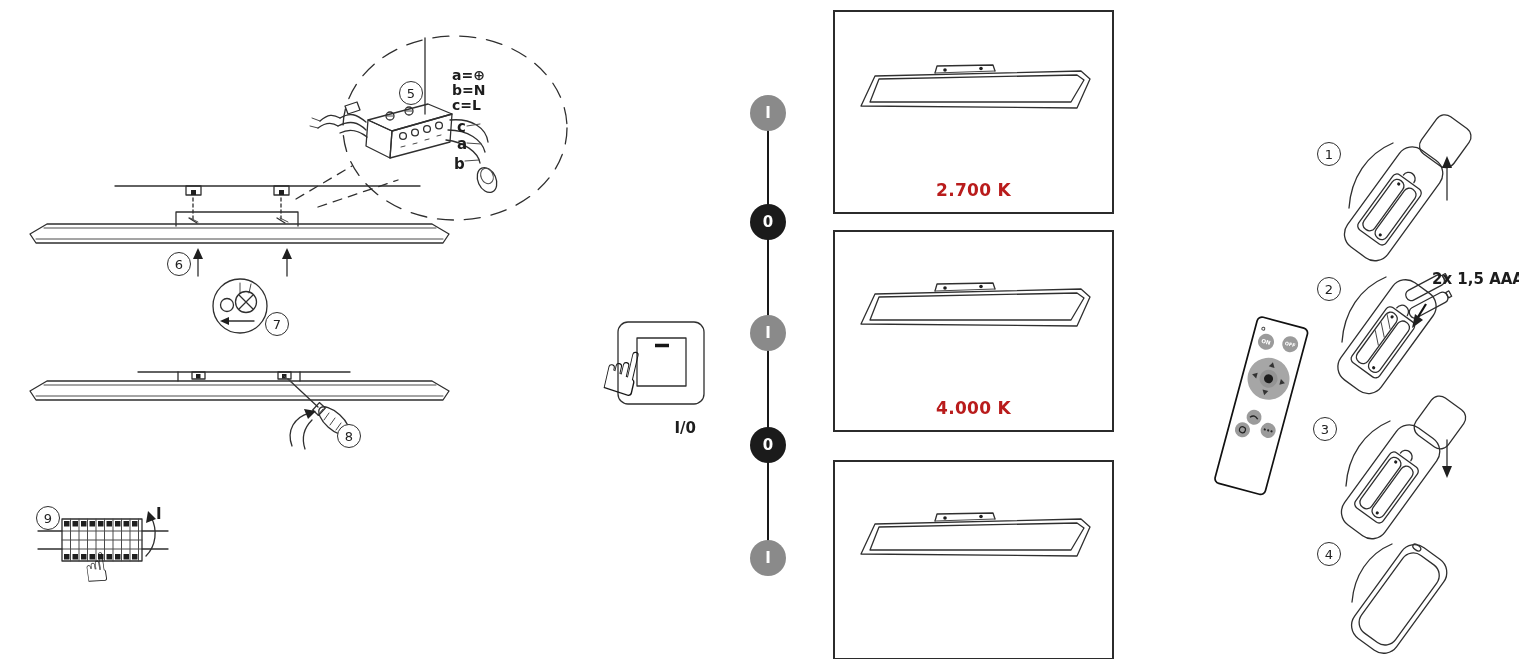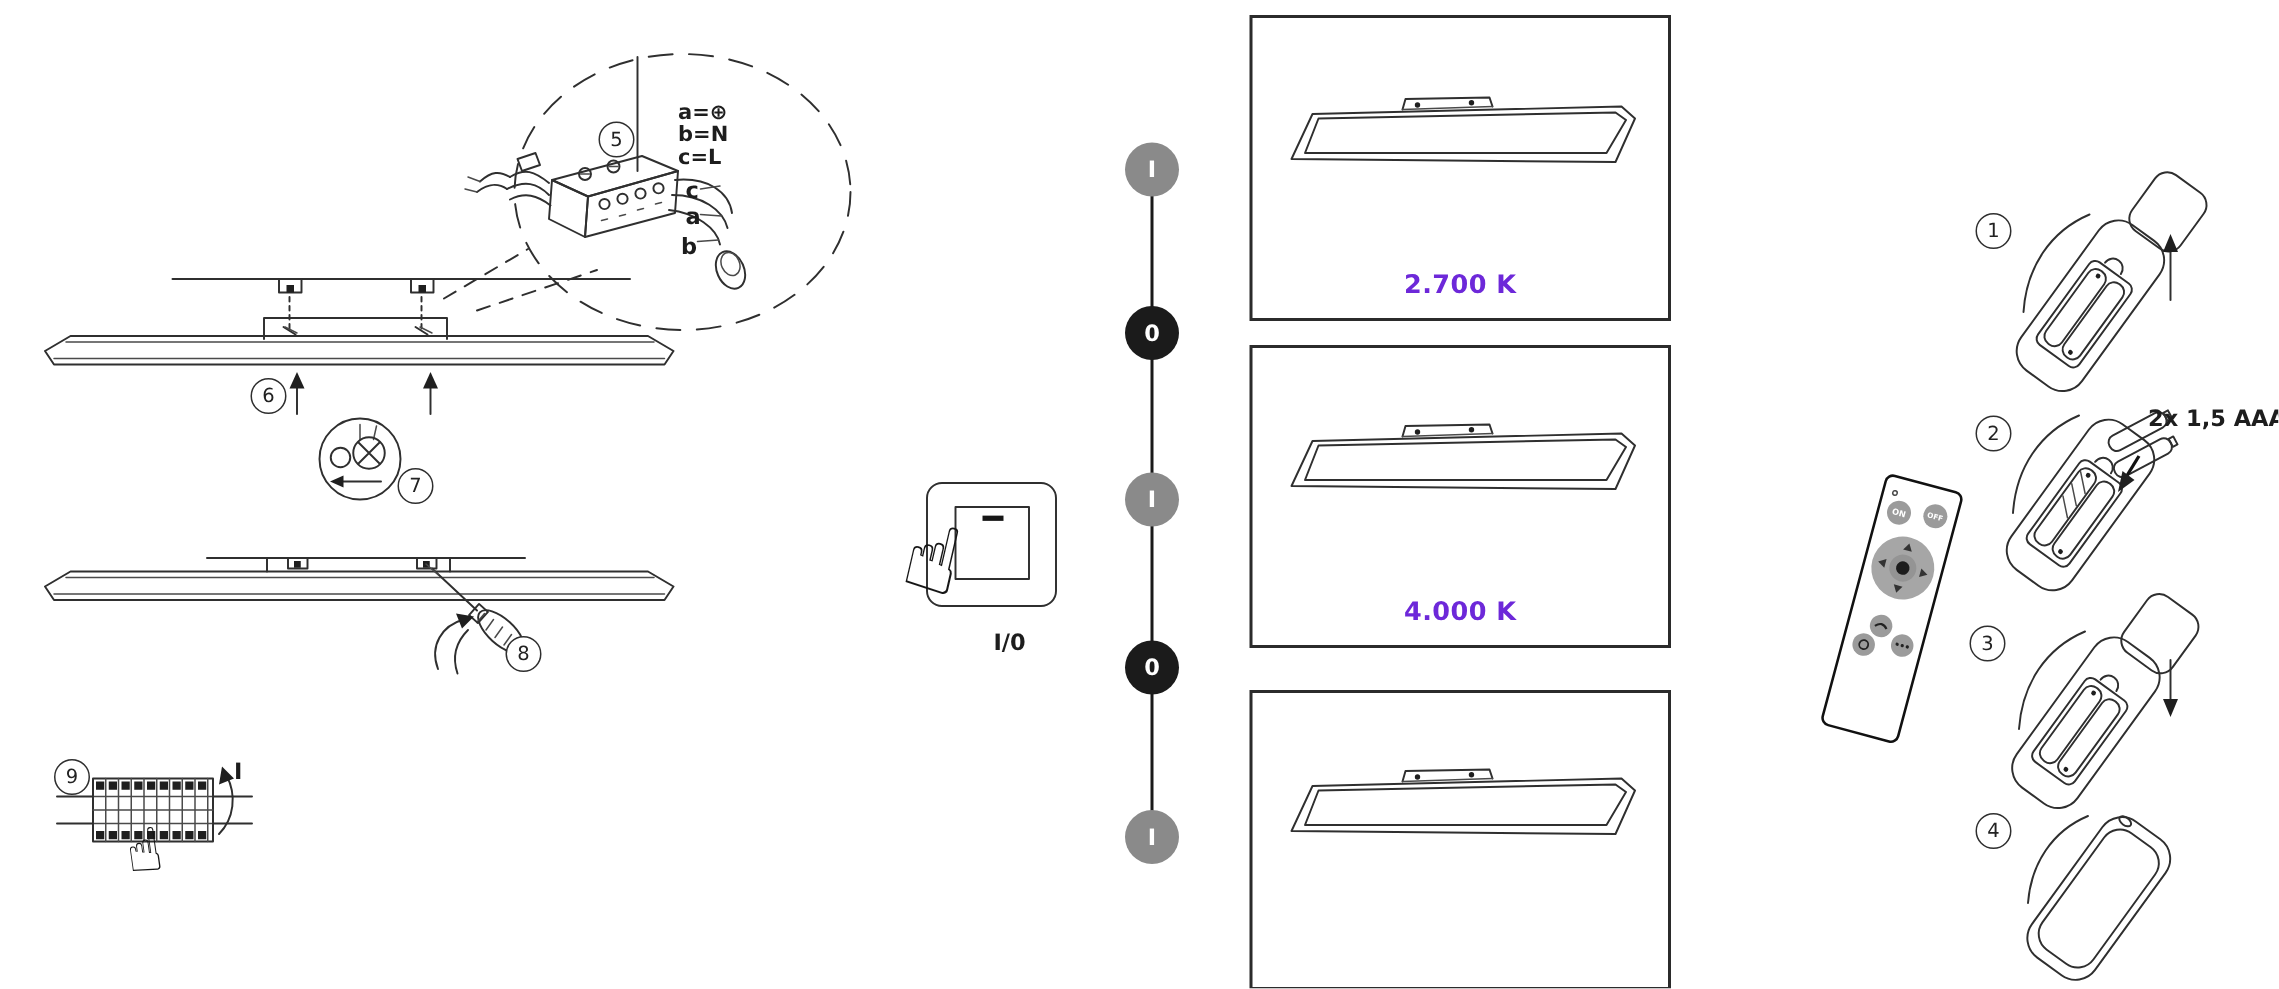--- a/index.html
+++ b/index.html
@@ -10,24 +10,24 @@
   .lnthin{fill:none;stroke:#4a4a4a;stroke-width:1;stroke-linecap:round;}
   .fillk{fill:#1f1f1f;stroke:none;}
   .num-circle{position:absolute;width:22px;height:22px;border:1.5px solid #2f2f2f;border-radius:50%;
      background:#fff;display:flex;align-items:center;justify-content:center;
      font-size:13px;font-weight:500;color:#222;z-index:5;}
   .seq-circle{position:absolute;width:36px;height:36px;border-radius:50%;display:flex;
      align-items:center;justify-content:center;color:#fff;font-size:15px;font-weight:bold;z-index:4;}
   .seq-line{position:absolute;width:2px;background:#191919;z-index:1;}
   .mode-box{position:absolute;border:2px solid #2b2b2b;background:#fff;}
   .mode-label{position:absolute;left:0;right:0;bottom:12px;text-align:center;
-     font-size:17px;font-weight:600;color:#6d28d9;letter-spacing:.3px;}
+     font-size:17px;font-weight:600;color:#b91c1c;letter-spacing:.3px;}
   .legend{position:absolute;font-size:14px;font-weight:600;line-height:15px;color:#1d1d1d;}
   .wire-label{position:absolute;font-size:15px;font-weight:600;color:#1d1d1d;}
-  .switch-label{position:absolute;font-size:15px;font-weight:600;color:#1d1d1d;text-align:center;}
+  .switch-label{position:absolute;font-size:15px;font-weight:600;color:#1d1d1d;text-align:right;}
   .hand-glyph{position:absolute;color:#161616;z-index:6;line-height:1;}
   .battery-label{position:absolute;font-size:15px;font-weight:600;color:#1d1d1d;white-space:nowrap;}
   .toggle-label{position:absolute;font-size:15px;font-weight:700;color:#1d1d1d;}
 </style>
 </head>
 <body>
 
 <div id="canvas">
 
   <svg style="left:0;top:0" width="820" height="659" viewBox="0 0 820 659">

